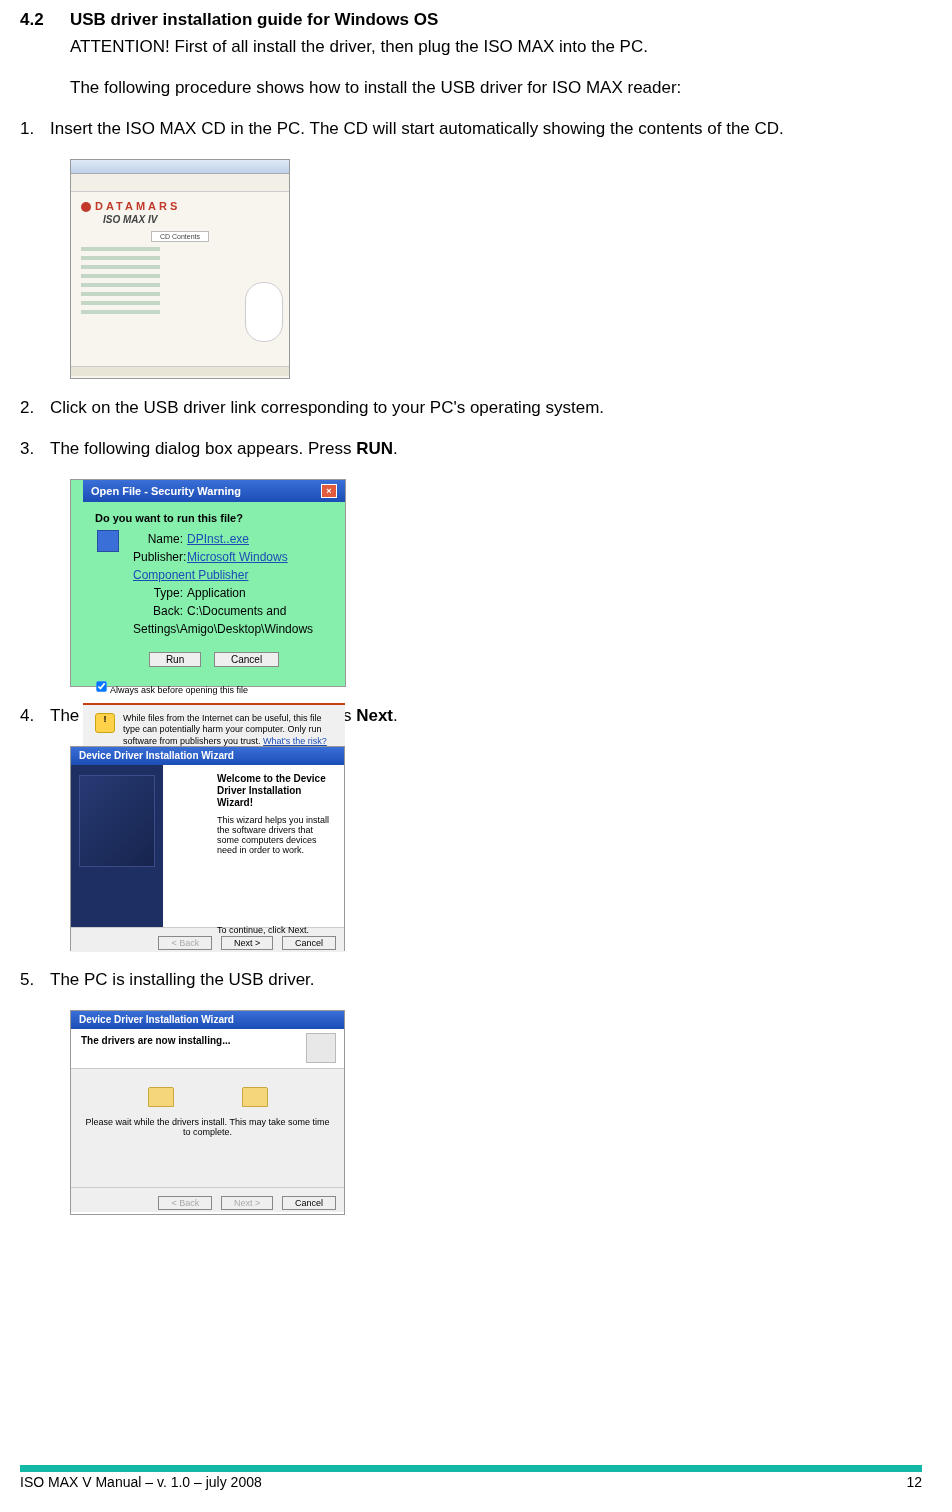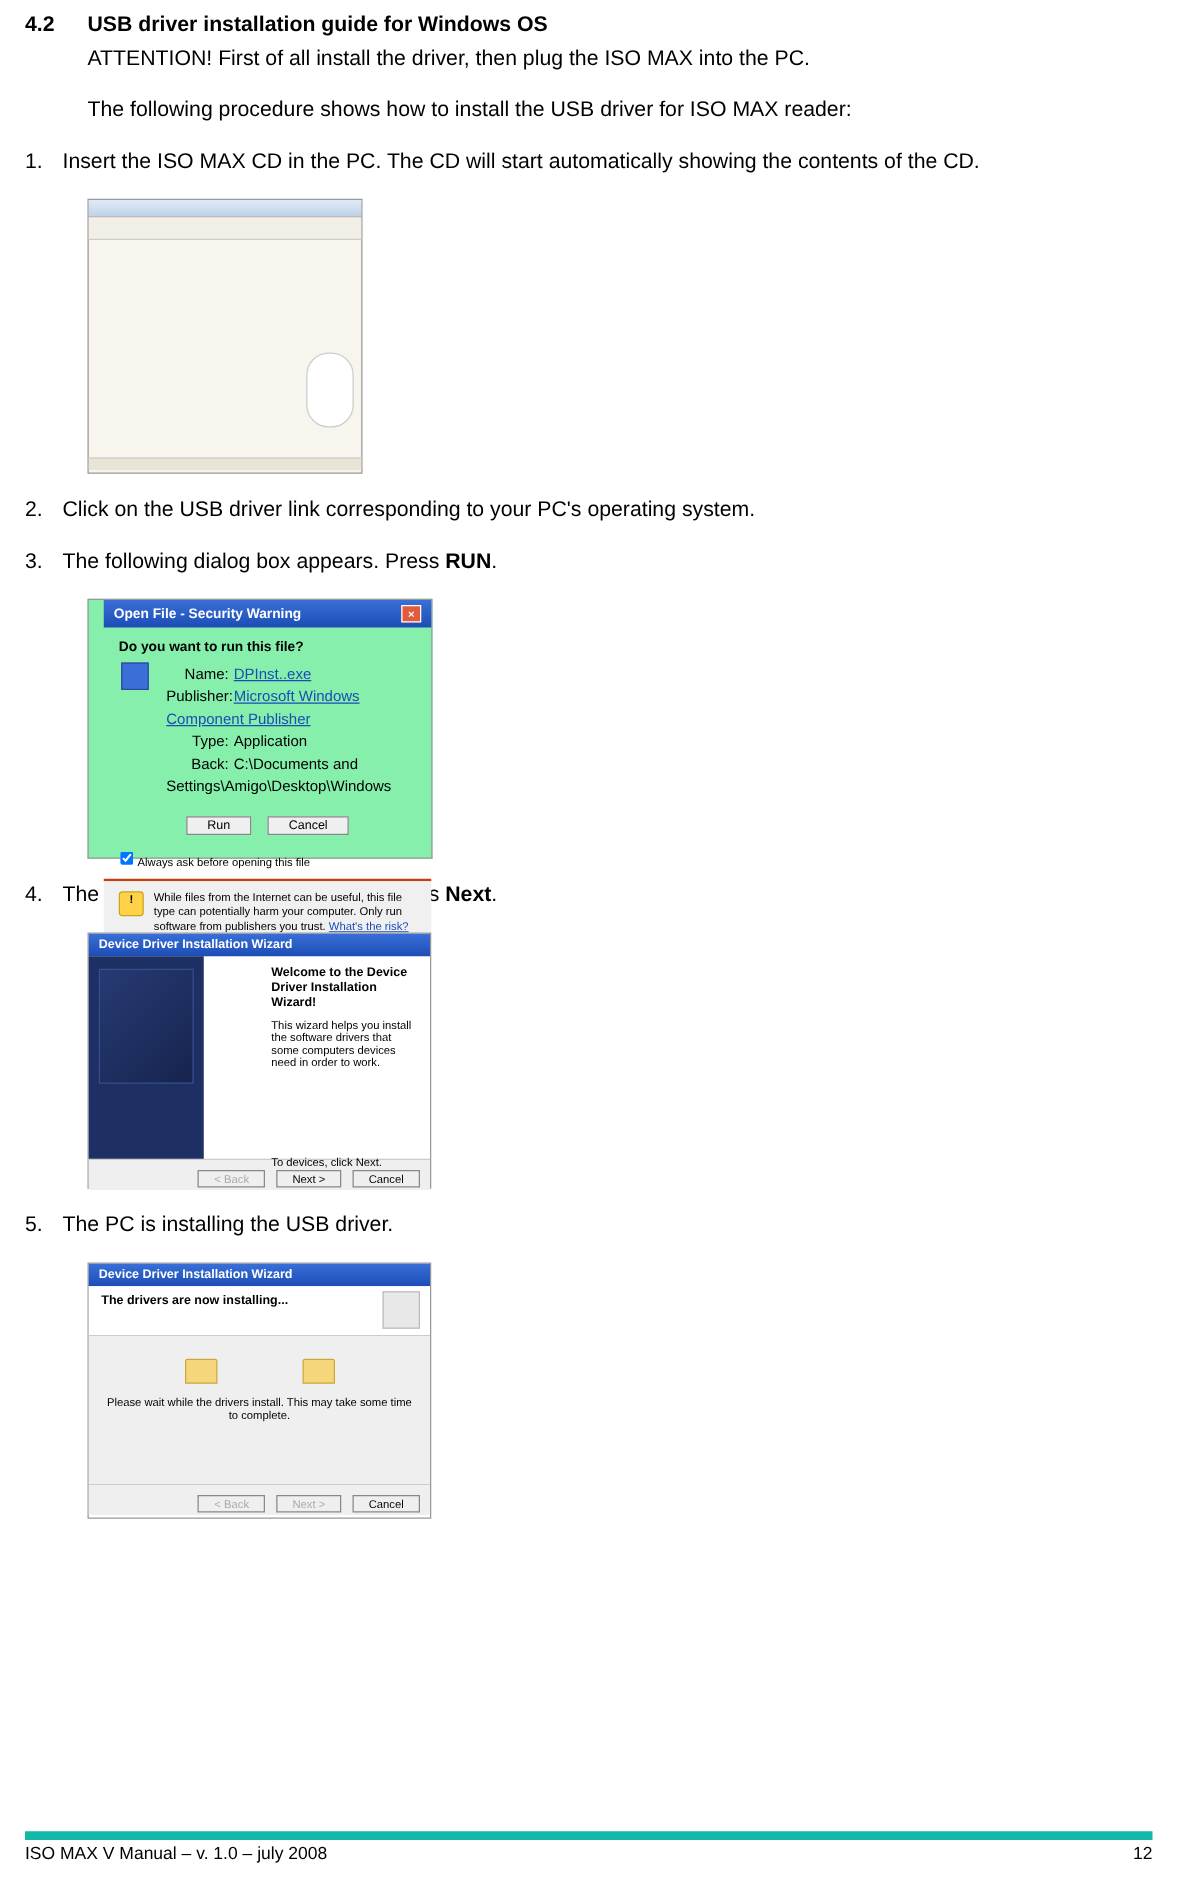--- a/index.html
+++ b/index.html
@@ -94,20 +94,33 @@
 <div class="num-item">
   <div class="num">1.</div>
   <div class="body">Insert the ISO MAX CD in the PC. The CD will start automatically showing the contents of the CD.</div>
 </div>
 
 <div class="figure">
   <div class="fig-box fig1">
     <div class="tb1"></div>
     <div class="tb2"></div>
     <div class="bodyarea">
+      <div class="ct">
+        <div class="brand"><span class="dot"></span><span class="d">D</span><span>ATAMARS</span></div>
+        <div class="sub">ISO MAX IV</div>
+        <div style="text-align:center;"><span class="btn">CD Contents</span></div>
+        <div class="line"></div>
+          <div class="line"></div>
+          <div class="line"></div>
+        <div class="line"></div>
+          <div class="line"></div>
+          <div class="line"></div>
+        <div class="line"></div>
+          <div class="line"></div>
+      </div>
       <div class="device"></div>
     </div>
     <div class="stat"></div>
   </div>
 </div>
 
 <div class="num-item">
   <div class="num">2.</div>
   <div class="body">Click on the USB driver link corresponding to your PC's operating system.</div>
 </div>
@@ -149,21 +162,21 @@
 </div>
 
 <div class="figure">
   <div class="fig-box fig3">
     <div class="titlebar">Device Driver Installation Wizard</div>
     <div class="body">
       <div class="side"></div>
       <div class="main">
         <div class="h">Welcome to the Device Driver Installation Wizard!</div>
         <div>This wizard helps you install the software drivers that some computers devices need in order to work.</div>
-        <div style="margin-top:70px;">To devices, click Next.</div>
+        <div style="margin-top:70px;">To continue, click Next.</div>
       </div>
     </div>
     <div class="btnrow">
       <span class="btn dis">&lt; Back</span>
       <span class="btn">Next &gt;</span>
       <span class="btn">Cancel</span>
     </div>
   </div>
 </div>
 

